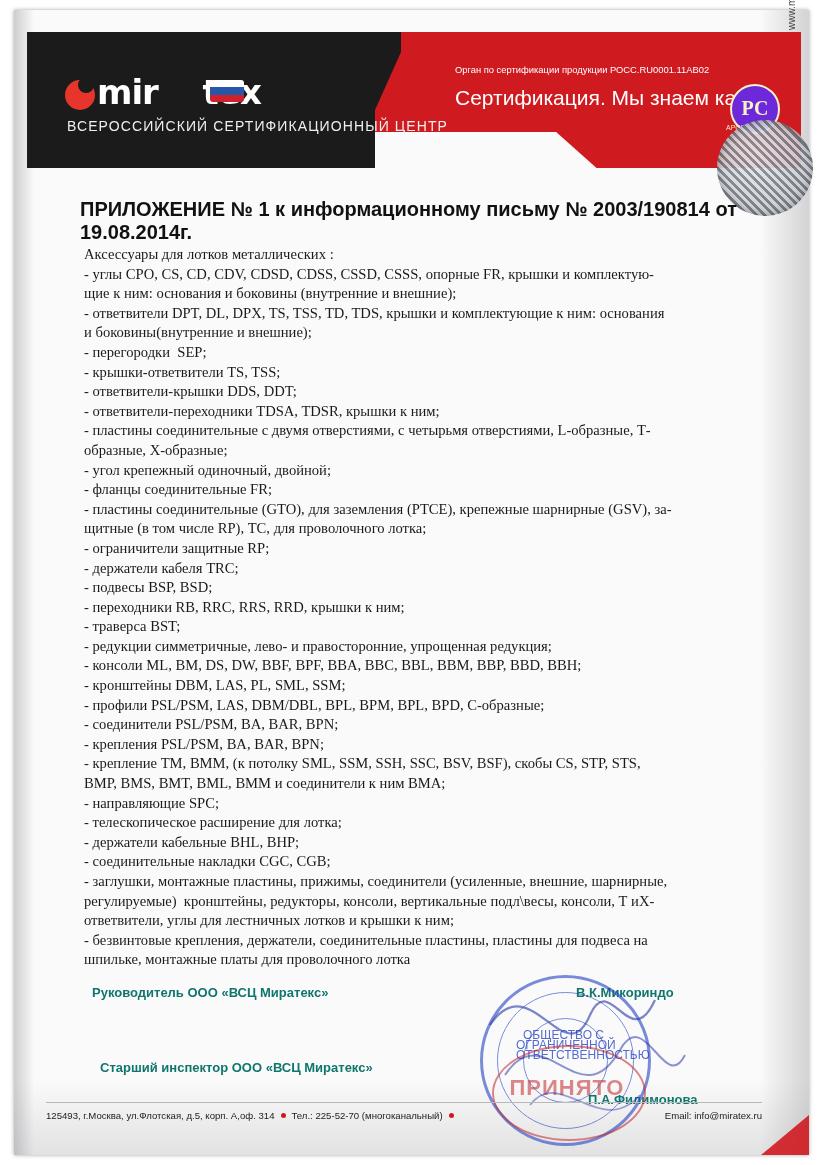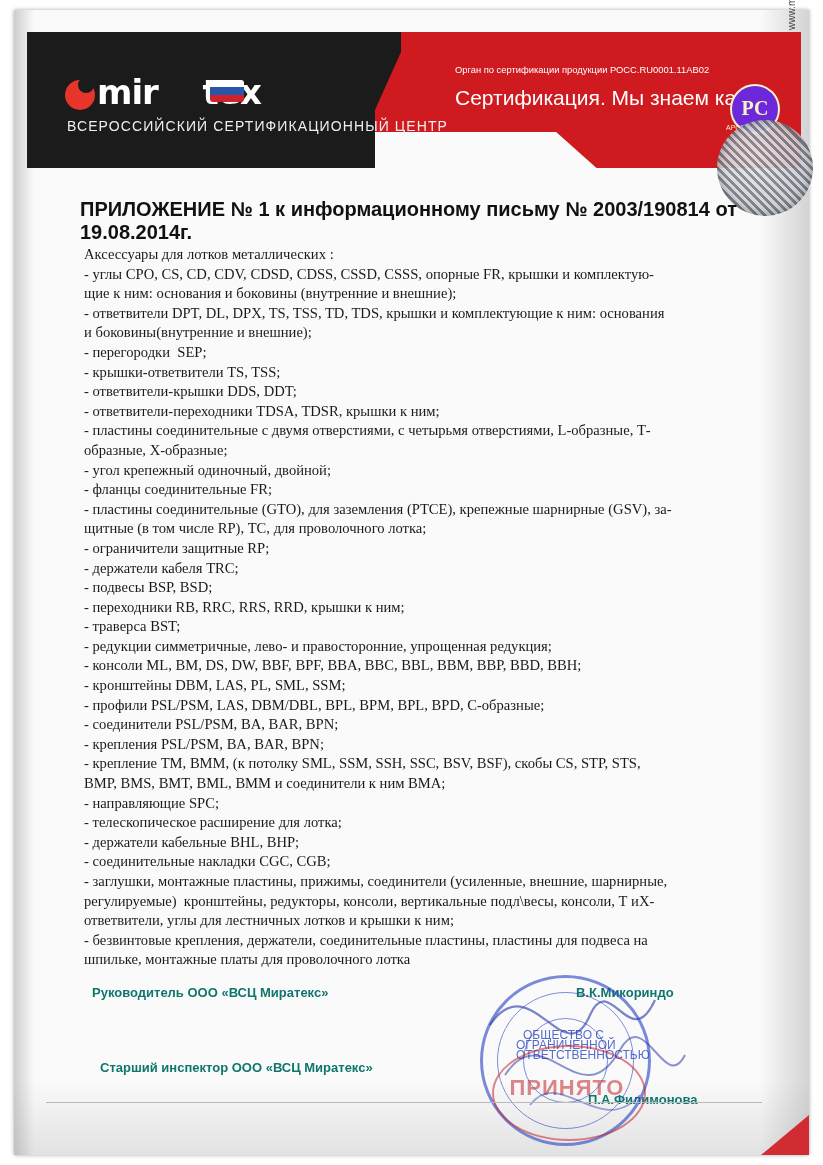--- a/index.html
+++ b/index.html
@@ -427,14 +427,23 @@
   </div>
 
   <svg class="signature-scribble" viewBox="0 0 230 190">
     <path d="M20 70 C60 10, 95 120, 120 60 C140 15, 160 100, 185 45" stroke="#2436a8" stroke-width="2.2" fill="none" opacity="0.8"></path>
     <path d="M35 120 C75 60, 110 165, 150 95 C175 50, 195 140, 215 100" stroke="#2436a8" stroke-width="2" fill="none" opacity="0.7"></path>
     <path d="M60 150 C90 110, 130 185, 170 140" stroke="#2436a8" stroke-width="1.8" fill="none" opacity="0.6"></path>
   </svg>
 
 
   <div class="footer-line"></div>
+  <div class="footer">
+    <div style="display:flex;align-items:center;">
+      <span>125493, г.Москва, ул.Флотская, д.5, корп. А,оф. 314</span>
+      <span class="dot"></span>
+      <span>Тел.: 225-52-70 (многоканальный)</span>
+      <span class="dot"></span>
+    </div>
+    <div>Email: info@miratex.ru</div>
+  </div>
   <div class="footer-red-corner"></div>
 </div>
 
 </body></html>

